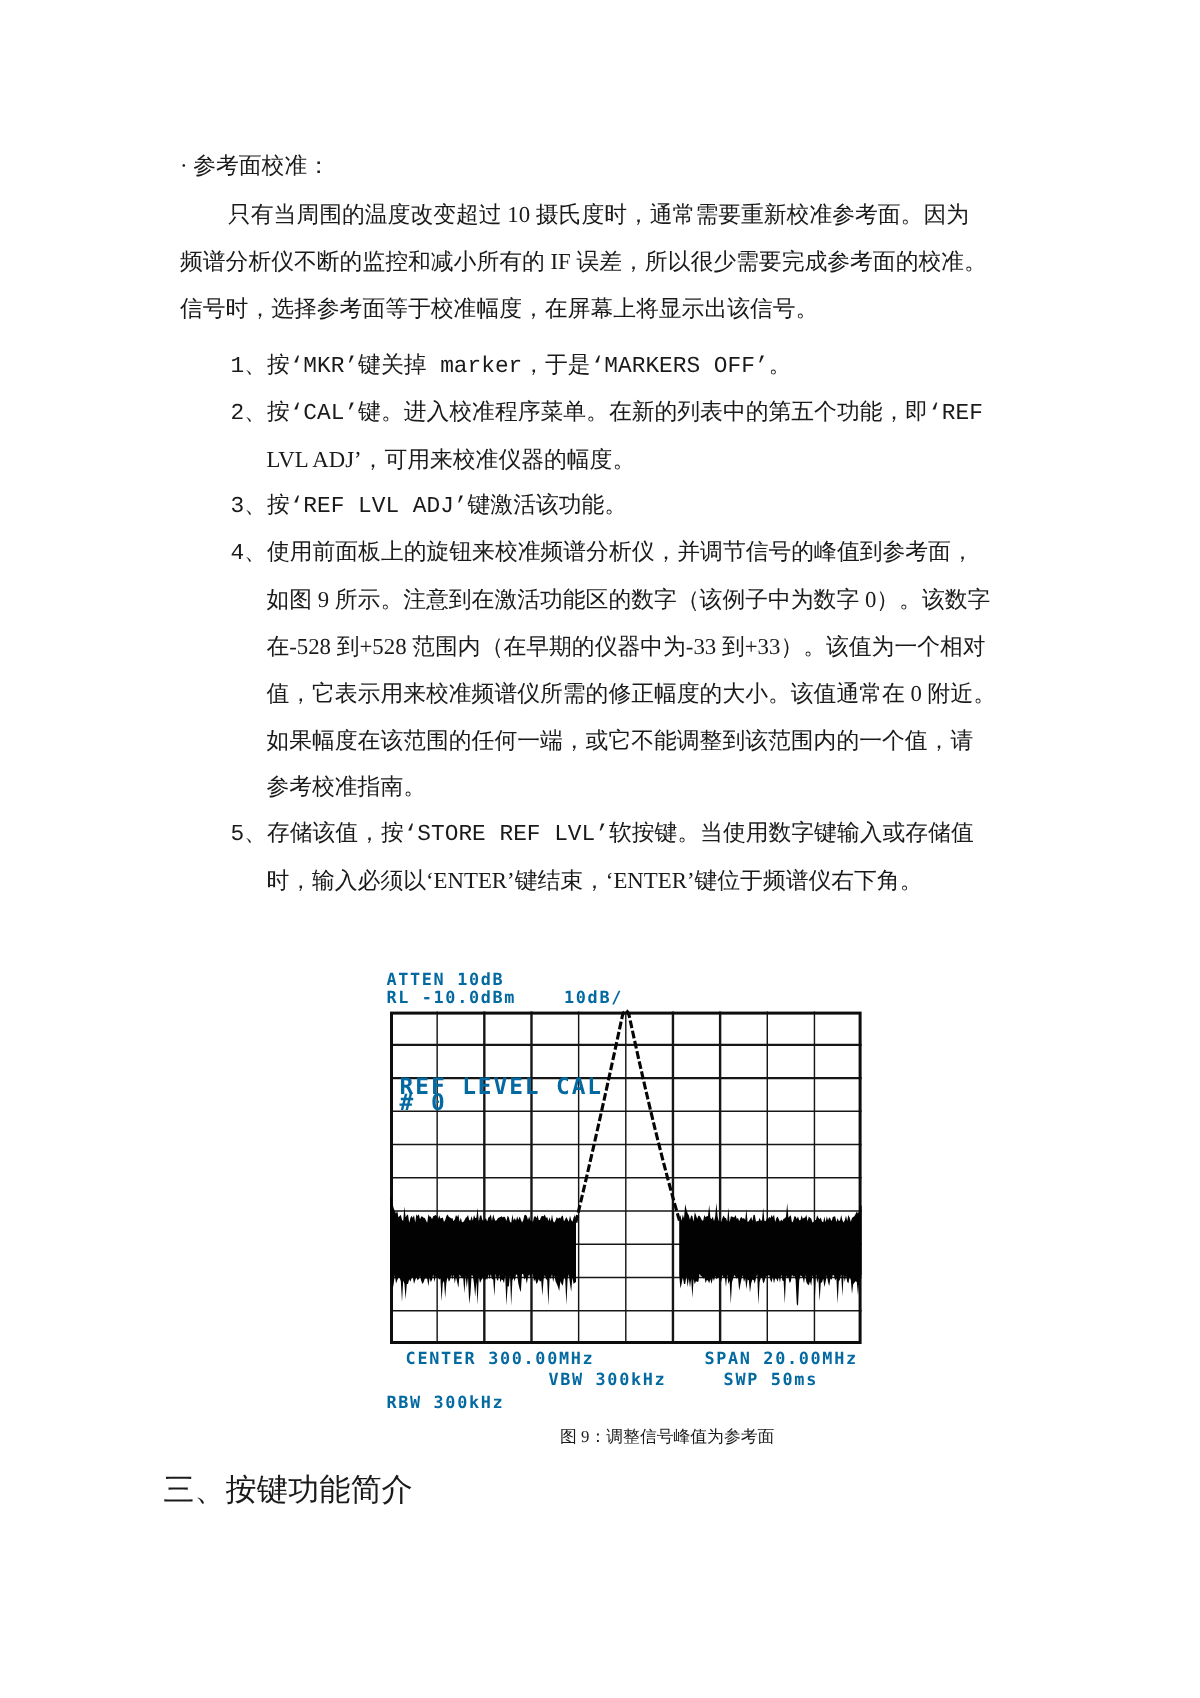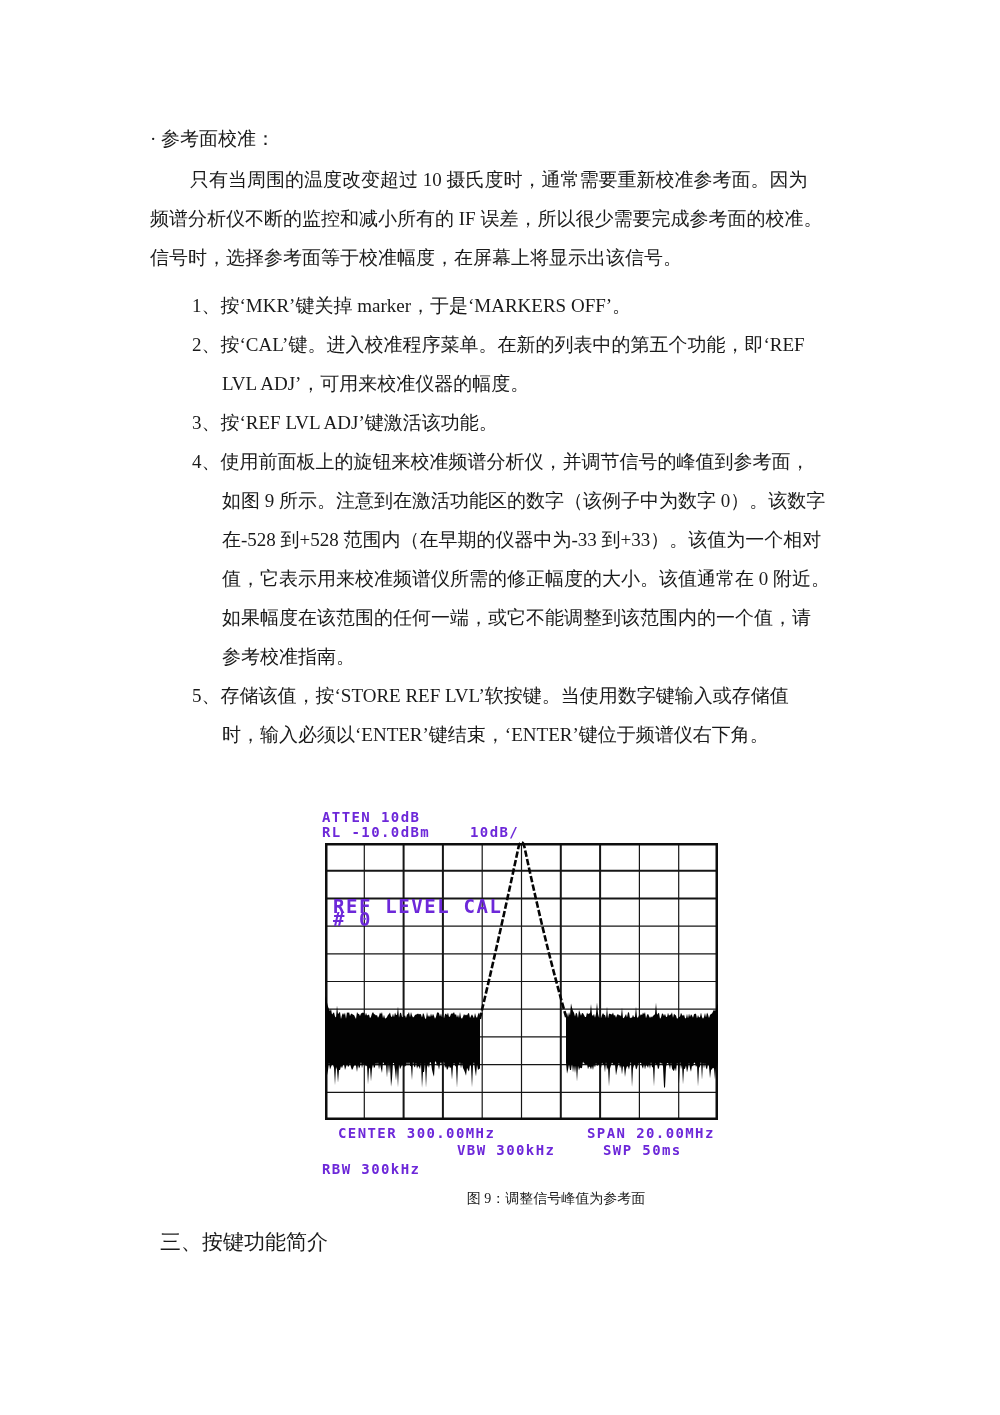--- a/index.html
+++ b/index.html
@@ -8,40 +8,40 @@
     font-family:"Liberation Serif","DejaVu Serif",serif;
     color:#1a1a1a;position:relative;overflow:hidden;
   }
   .page{position:absolute;inset:0;}
   
   .textflow{position:absolute;left:150px;top:119px;width:710px;}
   .line{height:39px;line-height:39px;font-size:19px;white-space:nowrap;}
   .line.bullet{margin-bottom:2px;}
   .line.first{padding-left:40px;}
   .line.flush{padding-left:0;}
-  .line.num{padding-left:42px;}
+  .line.num{padding-left:42px;font-family:Liberation Mono, monospace;}
   .line.cont{padding-left:72px;}
   .line.gap{margin-top:9px;}
   .bullet-dot{display:inline-block;width:11px;}
   
   .figure{position:absolute;left:318px;top:808px;width:404px;height:360px;}
   .fig-text{
     position:absolute;font-family:"DejaVu Sans Mono",monospace;font-weight:bold;
-    font-size:14px;letter-spacing:1.4px;color:#6d28d9;white-space:pre;line-height:15px;
+    font-size:14px;letter-spacing:1.4px;color:#0369a1;white-space:pre;line-height:15px;
   }
   .screen{position:absolute;left:7px;top:35px;width:394px;height:278px;}
   .screen svg{position:absolute;left:0;top:0;overflow:visible;}
   .ann{font-size:19px;letter-spacing:1.6px;line-height:13px;}
   
   .caption{
     position:absolute;left:150px;top:1186px;width:700px;text-align:center;
     padding-left:56px;font-size:14px;line-height:26px;white-space:nowrap;
   }
   .heading2{
-    position:absolute;left:160px;top:1228px;font-size:21px;line-height:28px;white-space:nowrap;
+    position:absolute;left:136px;top:1228px;font-size:26px;line-height:28px;white-space:nowrap;
   }
 </style>
 </head>
 <body>
 
 <div class="page">
 
   <div class="textflow">
     <div class="line bullet"><span class="bullet-dot">·</span><span>参考面校准：</span></div>
 

